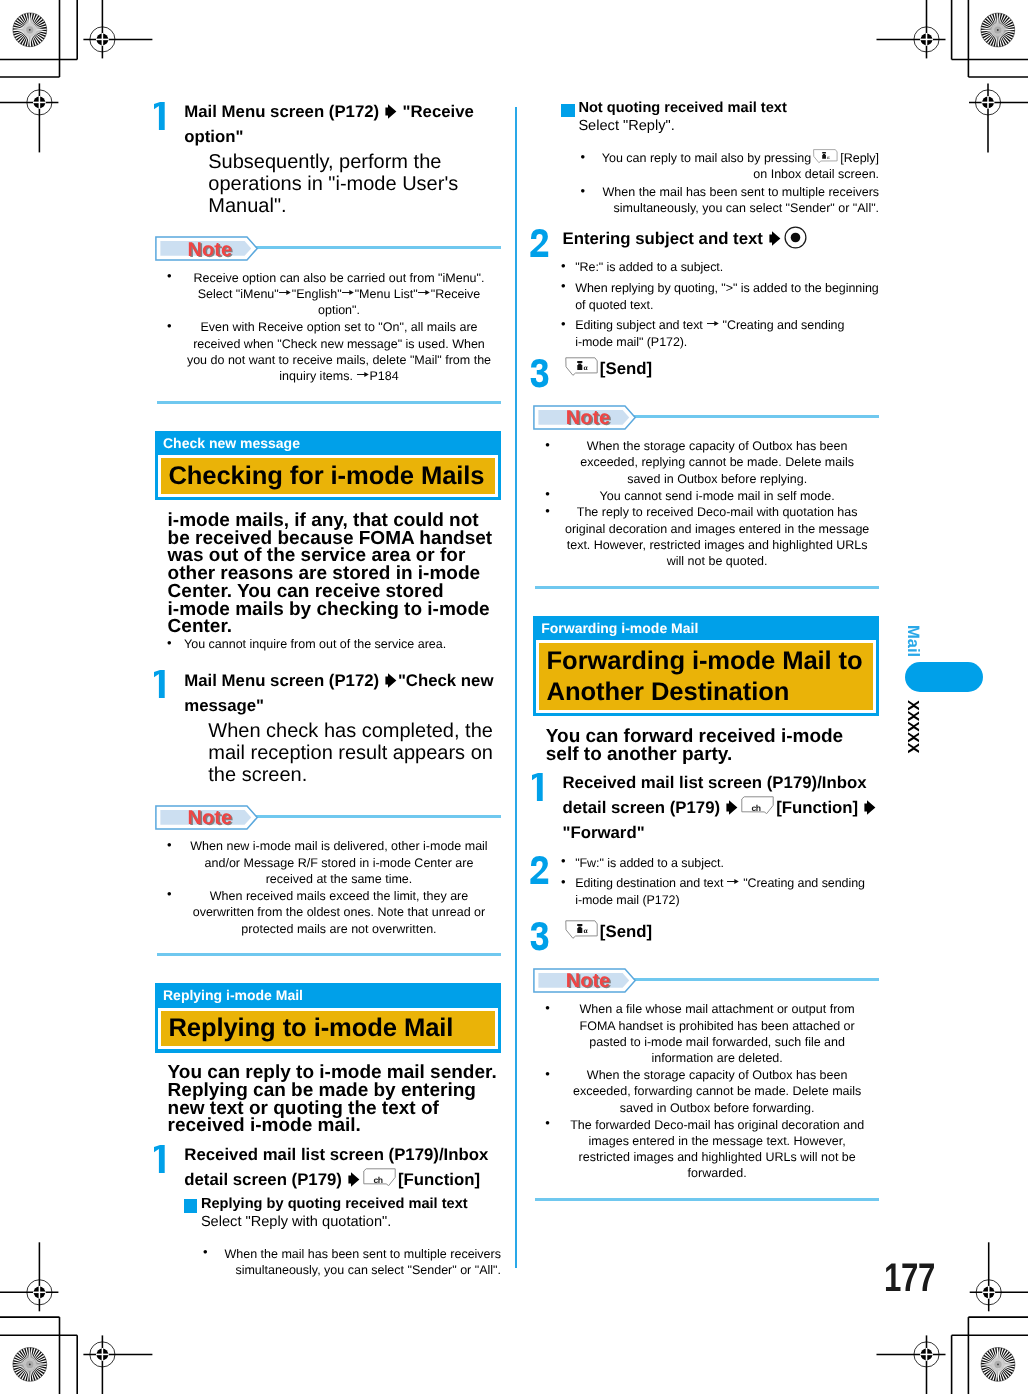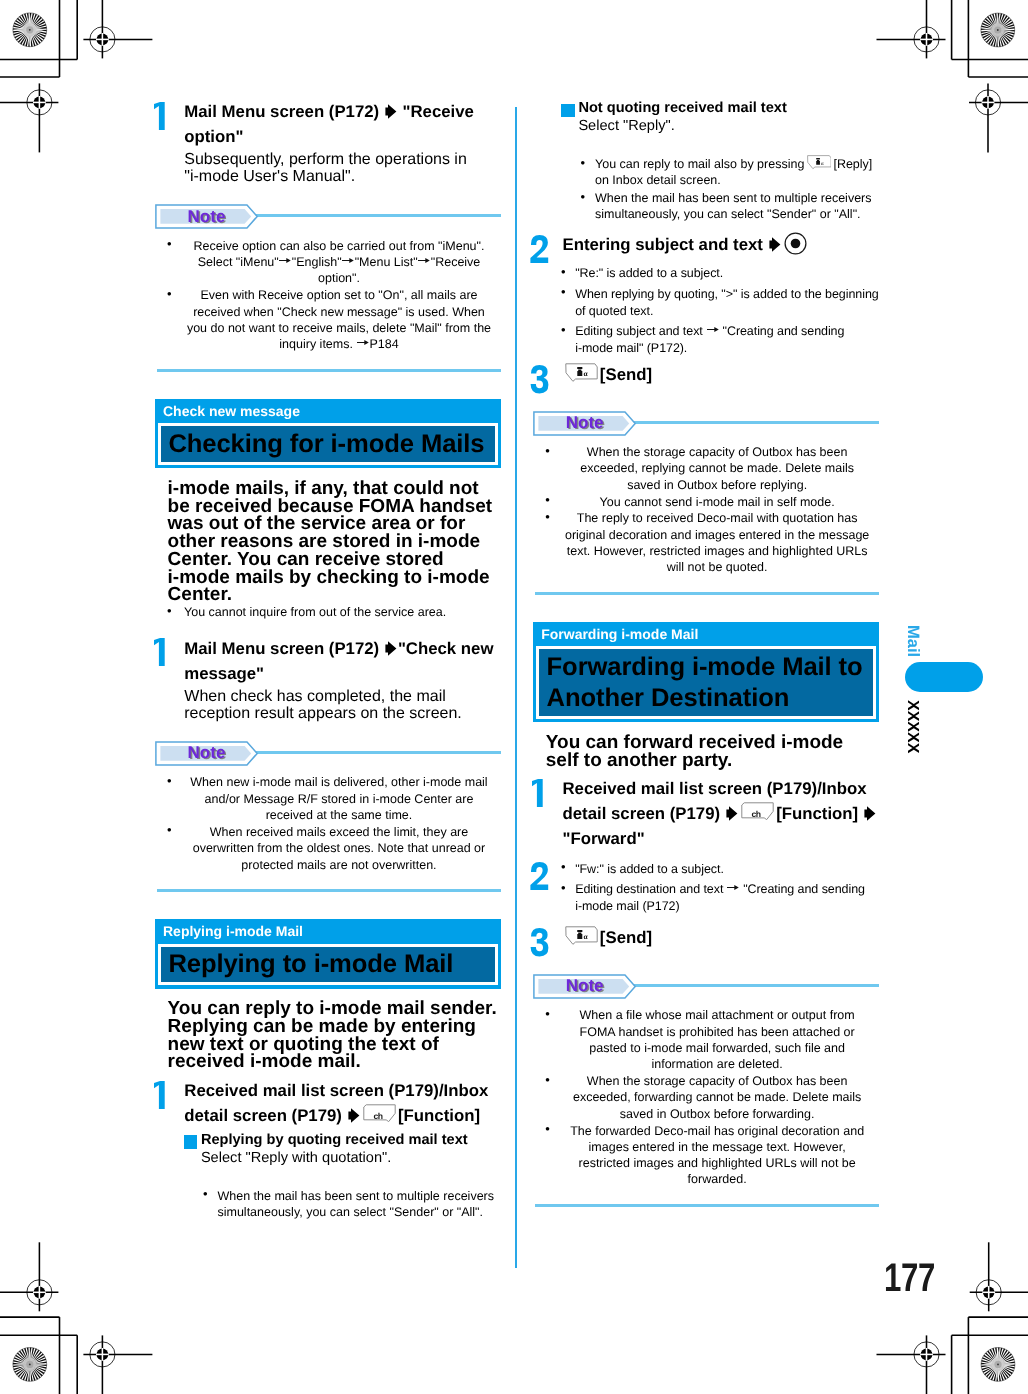--- a/index.html
+++ b/index.html
@@ -13,47 +13,47 @@
   #colR{position:absolute;left:532.8px;top:100.3px;width:346.3px;}
   .divider{position:absolute;left:515px;top:107px;width:2px;height:1161px;background:#29a8e8;}
 
   
   .step{display:flex;}
   .stepnum{width:29.7px;flex:none;padding-top:2px;position:relative;}
   .stepnum svg{position:absolute;left:-4.8px;top:-0.5px;}
   .stepnum svg{display:block;}
   .stepbody{flex:1;min-width:0;}
   .steptitle{font-weight:bold;font-size:16.8px;line-height:24.75px;}
-  .stepdesc{font-size:16px;line-height:17px;margin-top:1.5px;}
+  .stepdesc{font-size:20px;line-height:22px;margin-top:1.5px;margin-left:24px;}
 
   
   .note{position:relative;height:24px;}
   .noteline{position:absolute;left:2px;right:0;top:10px;height:3px;background:#70c8ef;}
   .notebadge{position:absolute;left:0;top:0;}
-  .notetxt{position:absolute;left:33px;top:2.5px;font-size:17px;font-weight:bold;color:#6d28d9;
+  .notetxt{position:absolute;left:33px;top:2.5px;font-size:20px;font-weight:bold;color:#ef4444;
      text-shadow:1.4px 1.4px 0 rgba(120,120,120,0.9);}
   .noteend{height:3px;background:#70c8ef;margin-left:2px;}
 
   
   ul.bl{list-style:none;margin:0;padding:0;}
   .note + ul.bl{margin-top:9.5px;text-align:center;}
   ul.bl li{position:relative;padding-left:29.4px;padding-right:7px;font-size:12.5px;line-height:16.3px;margin-bottom:0.6px;}
   ul.bl li:before{content:"\2022";position:absolute;left:12.4px;top:-1.5px;font-size:13px;}
   ul.bl.sm li{padding-left:33.2px;padding-right:0px;font-size:12.5px;line-height:16.2px;margin-bottom:1.6px;}
   ul.bl.sm li:before{left:18.6px;}
-  .sqsub + ul.bl.sm{margin-top:20px;}
+  .sqsub + ul.bl.sm{margin-top:14px;text-align:right;}
   ul.bl.stp li{padding-left:12.7px;padding-right:0;font-size:12.5px;line-height:16.8px;margin-bottom:3.7px;letter-spacing:-0.07px;}
   ul.bl.stp li:before{left:-1.6px;}
   .steptitle + ul.bl.stp{margin-top:7.4px;}
 
   
   .hwrap{background:#00a0e9;padding:0 3.4px 3.4px 3.4px;}
   .hbar{color:#fff;font-weight:bold;font-size:14px;height:24.6px;
     line-height:24.6px;padding-left:8.4px;margin:0 -3.4px;}
-  .hbox{background:#0369a1;border:3.0px solid #fff;
+  .hbox{background:#eab308;border:3.0px solid #fff;
     font-weight:bold;font-size:25.6px;line-height:31px;padding:2.4px 0 2.4px 7.4px;
     letter-spacing:-0.1px;}
 
   .lead{font-weight:bold;font-size:19px;line-height:17.75px;margin-left:13px;margin-top:11.5px;}
 
   .sqh{position:relative;padding-left:16.6px;font-weight:bold;font-size:14.6px;line-height:17.9px;}
   .sqh:before{content:"";position:absolute;left:-0.6px;top:3.6px;width:13.3px;height:13.3px;background:#00a0e9;}
   .sqsub{font-size:14.6px;line-height:17.9px;padding-left:16.6px;}
 
   

